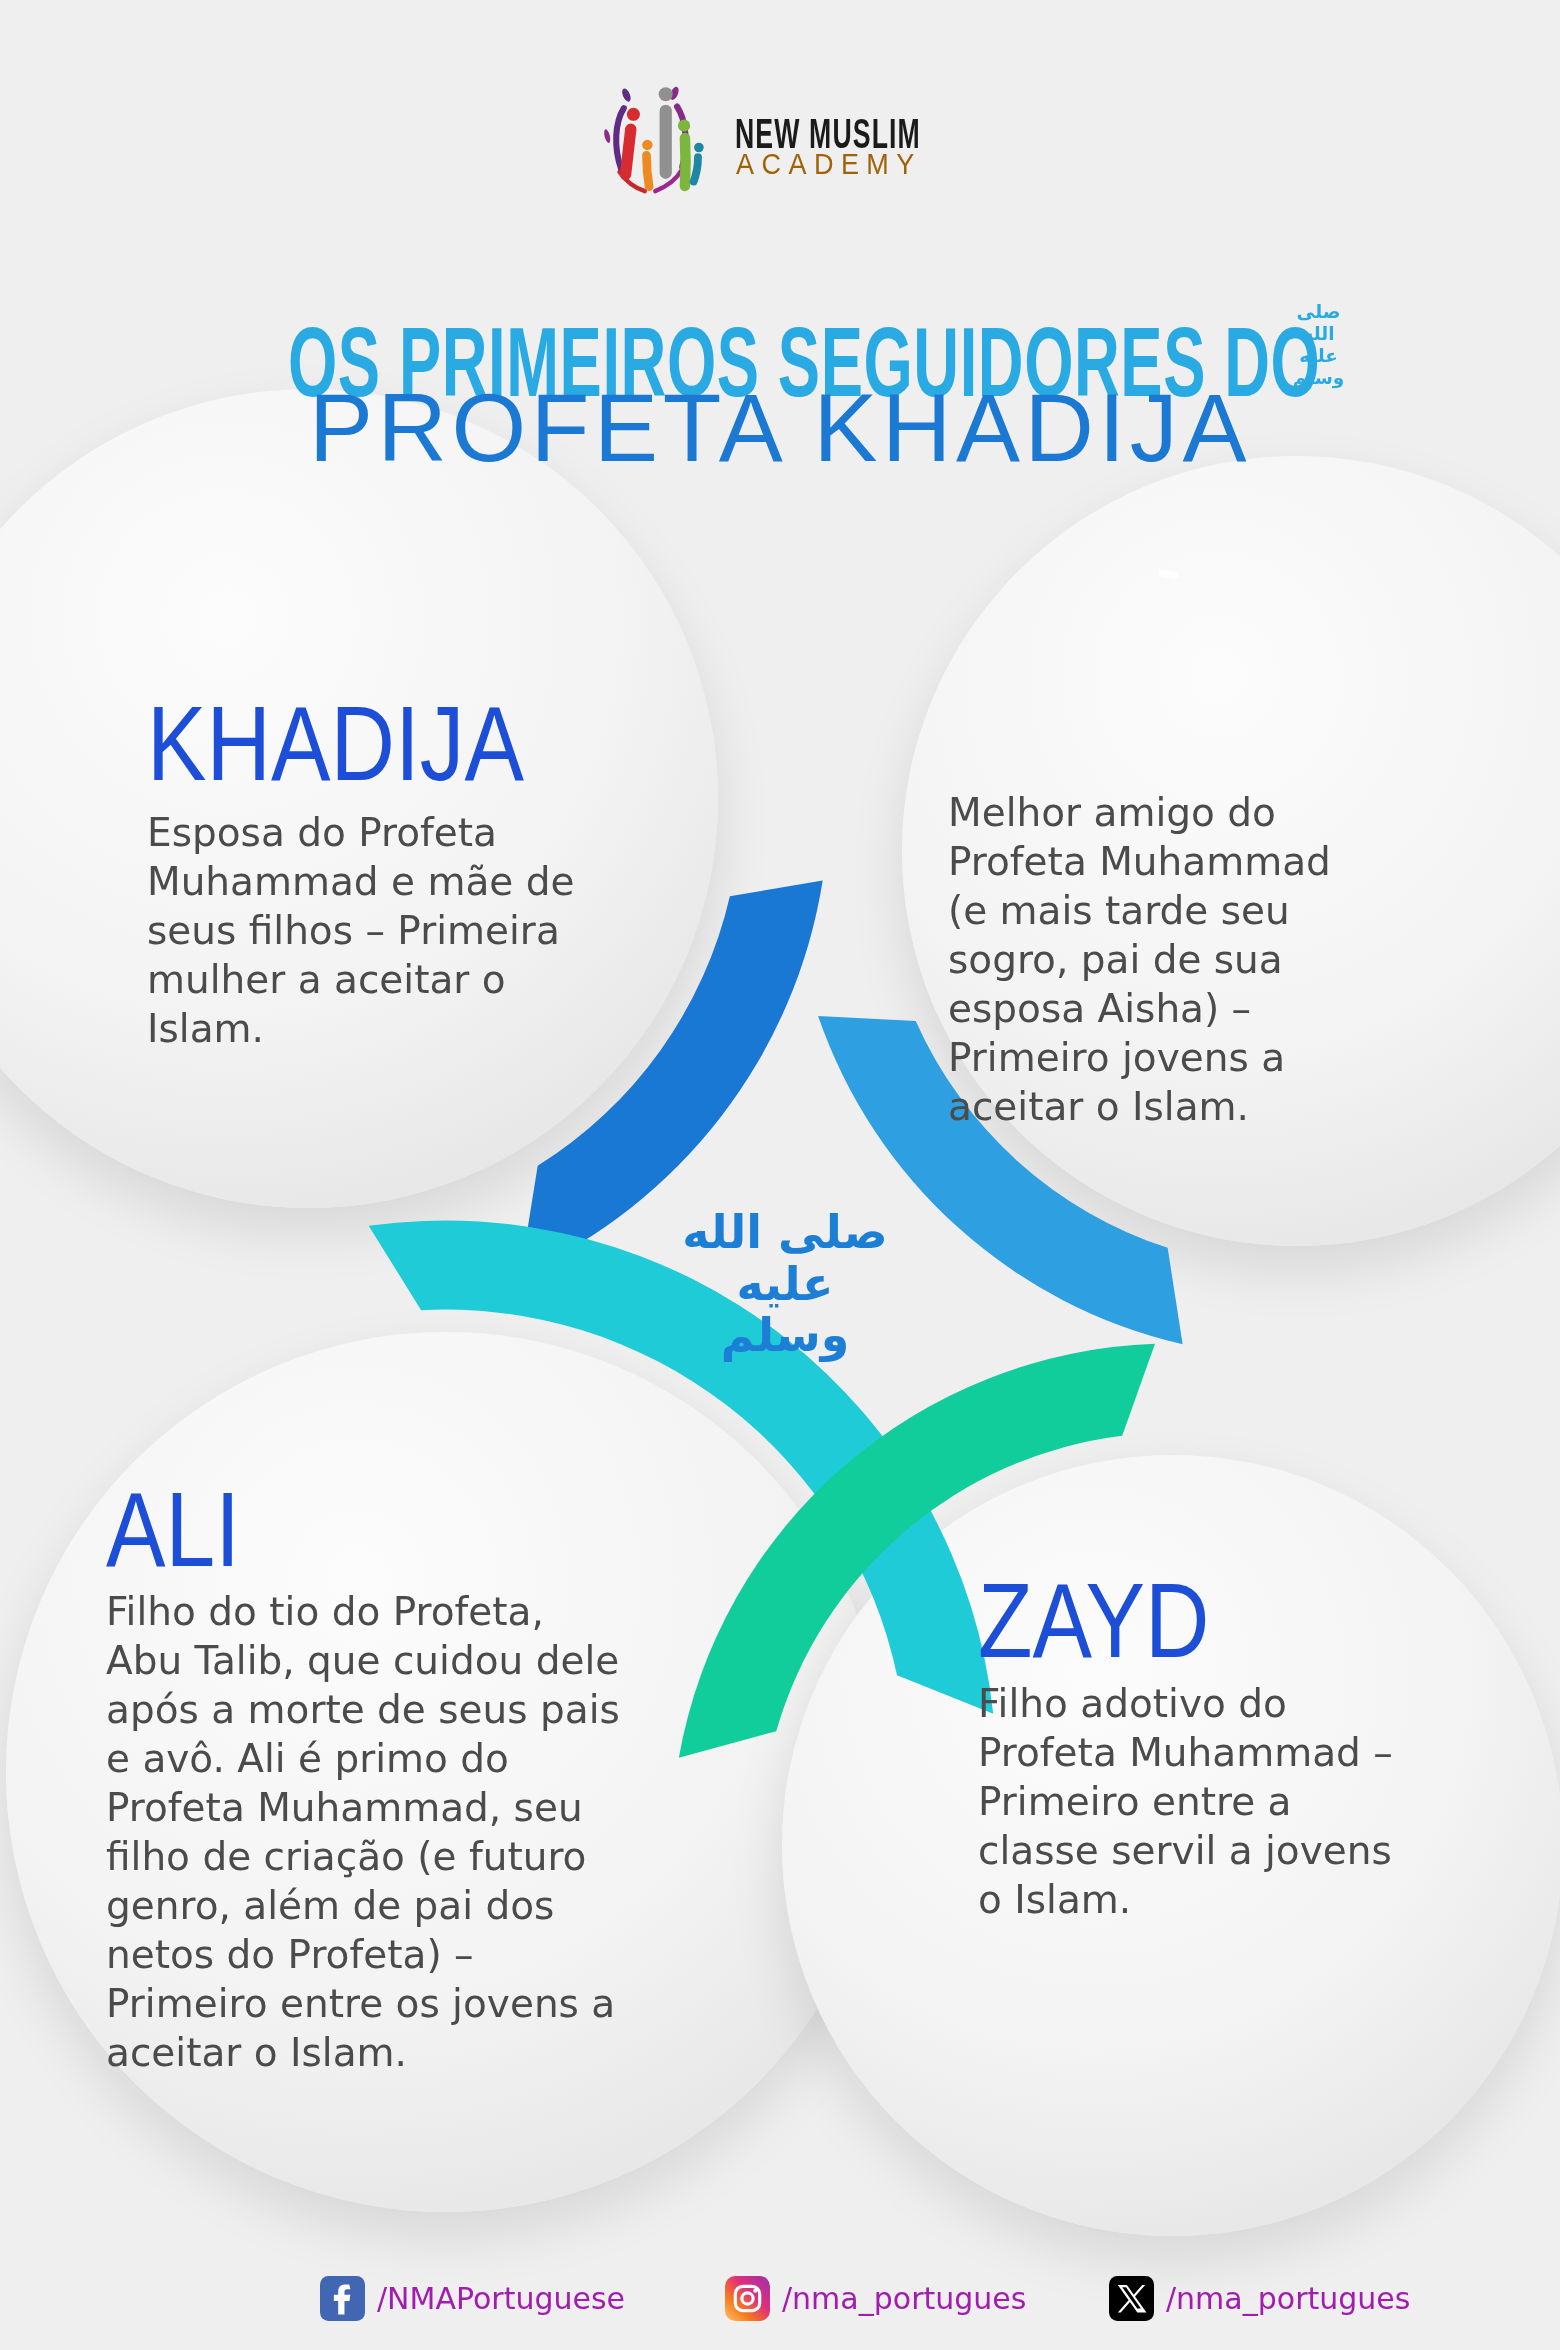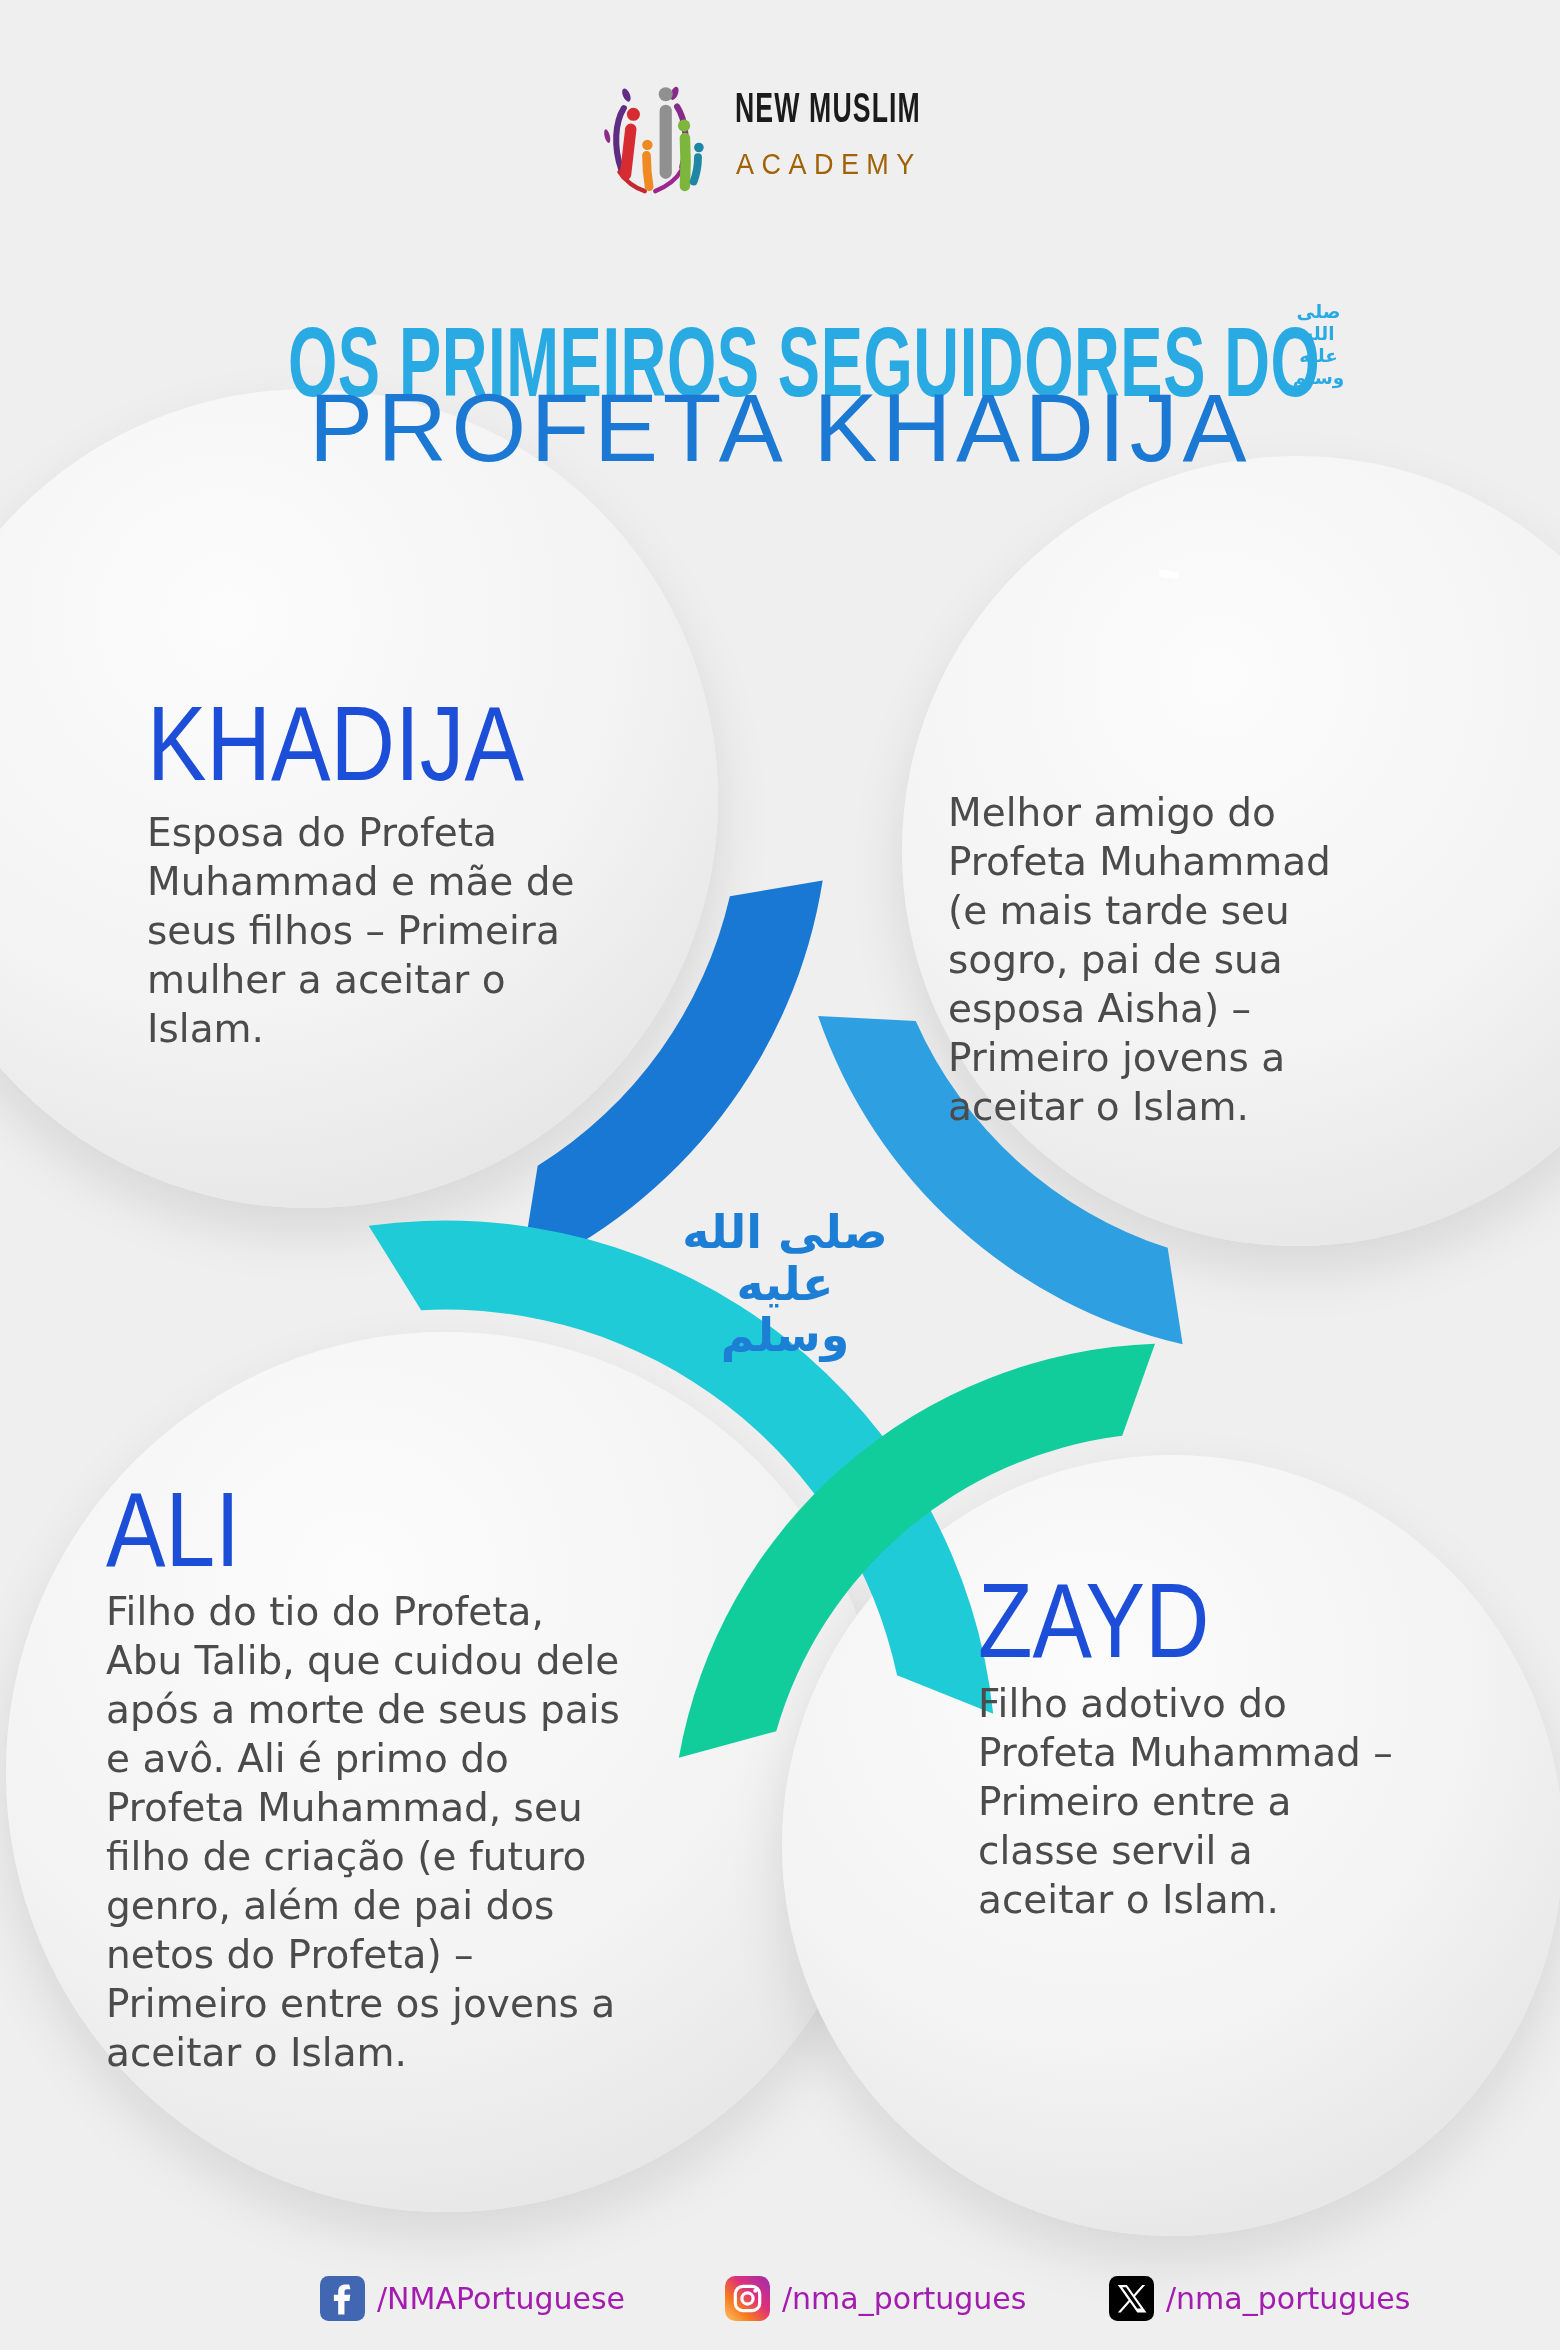--- a/index.html
+++ b/index.html
@@ -23,21 +23,21 @@
 
   .white-dash{
     position:absolute;left:1159px;top:571px;width:20px;height:7.3px;
     background:#ffffff;border-radius:3.7px;transform:rotate(9deg);z-index:3;
   }
 
   
   #logo{position:absolute;left:595px;top:79px;width:386px;height:129px;z-index:4;}
   #logo-icon{position:absolute;left:0;top:0;width:110px;height:123px;}
   .logo-text-top{
-    position:absolute;left:140px;top:4px;white-space:nowrap;
+    position:absolute;left:140px;top:30px;white-space:nowrap;
     font-family:"Liberation Sans",sans-serif;font-weight:600;font-size:43px;
     letter-spacing:1.8px;color:#1b1b1b;
   }
   .logo-text-top span{display:inline-block;transform:scaleX(0.62);transform-origin:left top;white-space:nowrap;}
   .logo-text-bottom{
     position:absolute;left:141px;top:68px;white-space:nowrap;
     font-family:"Liberation Sans",sans-serif;font-weight:400;font-size:30px;
     letter-spacing:8.3px;color:#a16207;
   }
   .logo-text-bottom span{display:inline-block;transform:scaleX(0.9);transform-origin:left top;white-space:nowrap;}
@@ -162,21 +162,21 @@
 
   <div class="name" id="name-khadija"><span>KHADIJA</span></div>
   <div class="desc" id="desc-khadija">Esposa do Profeta Muhammad e mãe de seus filhos – Primeira mulher a aceitar o Islam.</div>
 
   <div class="desc" id="desc-abubakr">Melhor amigo do Profeta Muhammad (e mais tarde seu sogro, pai de sua esposa Aisha) – Primeiro jovens a aceitar o Islam.</div>
 
   <div class="name" id="name-ali"><span>ALI</span></div>
   <div class="desc" id="desc-ali">Filho do tio do Profeta, Abu Talib, que cuidou dele após a morte de seus pais e avô. Ali é primo do Profeta Muhammad, seu filho de criação (e futuro genro, além de pai dos netos do Profeta) – Primeiro entre os jovens a aceitar o Islam.</div>
 
   <div class="name" id="name-zayd"><span>ZAYD</span></div>
-  <div class="desc" id="desc-zayd">Filho adotivo do Profeta Muhammad – Primeiro entre a classe servil a aceitar o Islam.</div>
+  <div class="desc" id="desc-zayd">Filho adotivo do Profeta Muhammad – Primeiro entre a classe servil a jovens o Islam.</div>
 
   <div class="social-item" id="social-facebook">
     <svg viewBox="0 0 48 48">
       <rect width="48" height="48" rx="9" fill="#4267b2"></rect>
       <path d="M31.2 9h-4.6c-4.4 0-7.2 2.9-7.2 7.4v3.7h-4.6v6.5h4.6V41h6.7V26.6h5.3l.9-6.5h-6.2v-3.2c0-1.8.8-2.7 2.6-2.7h3.7z" fill="#ffffff"></path>
     </svg>
     <span class="social-handle">/NMAPortuguese</span>
   </div>
 
   <div class="social-item" id="social-instagram">

